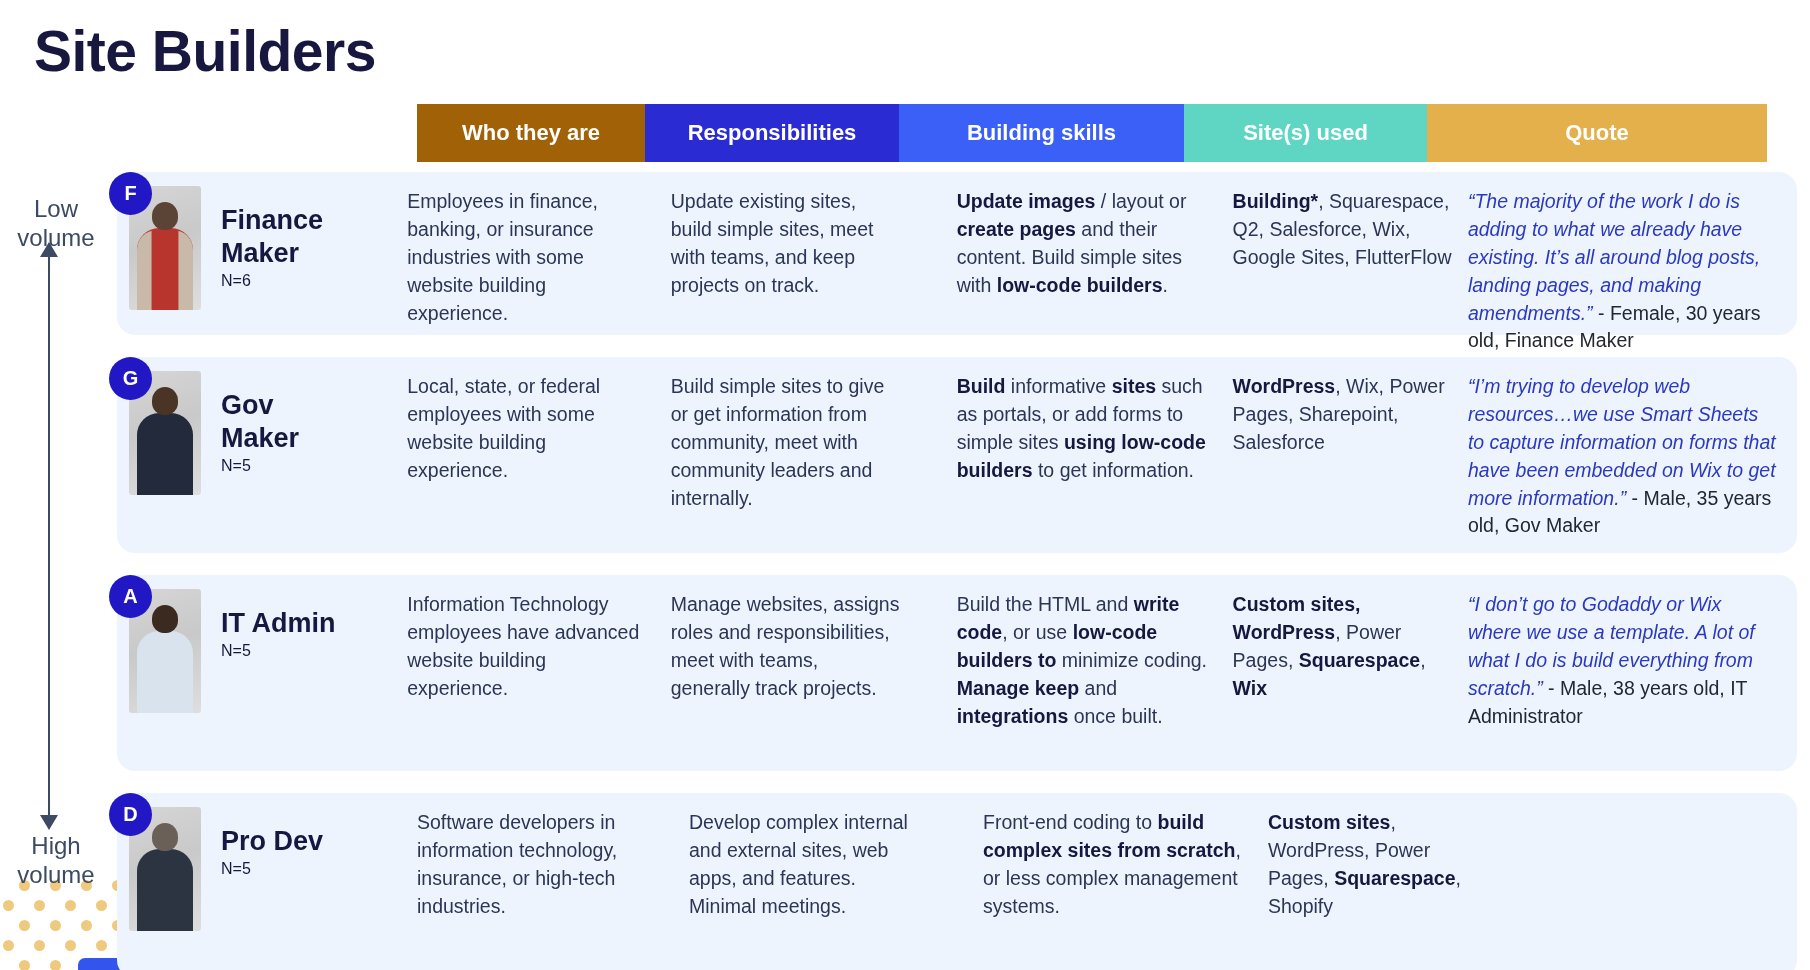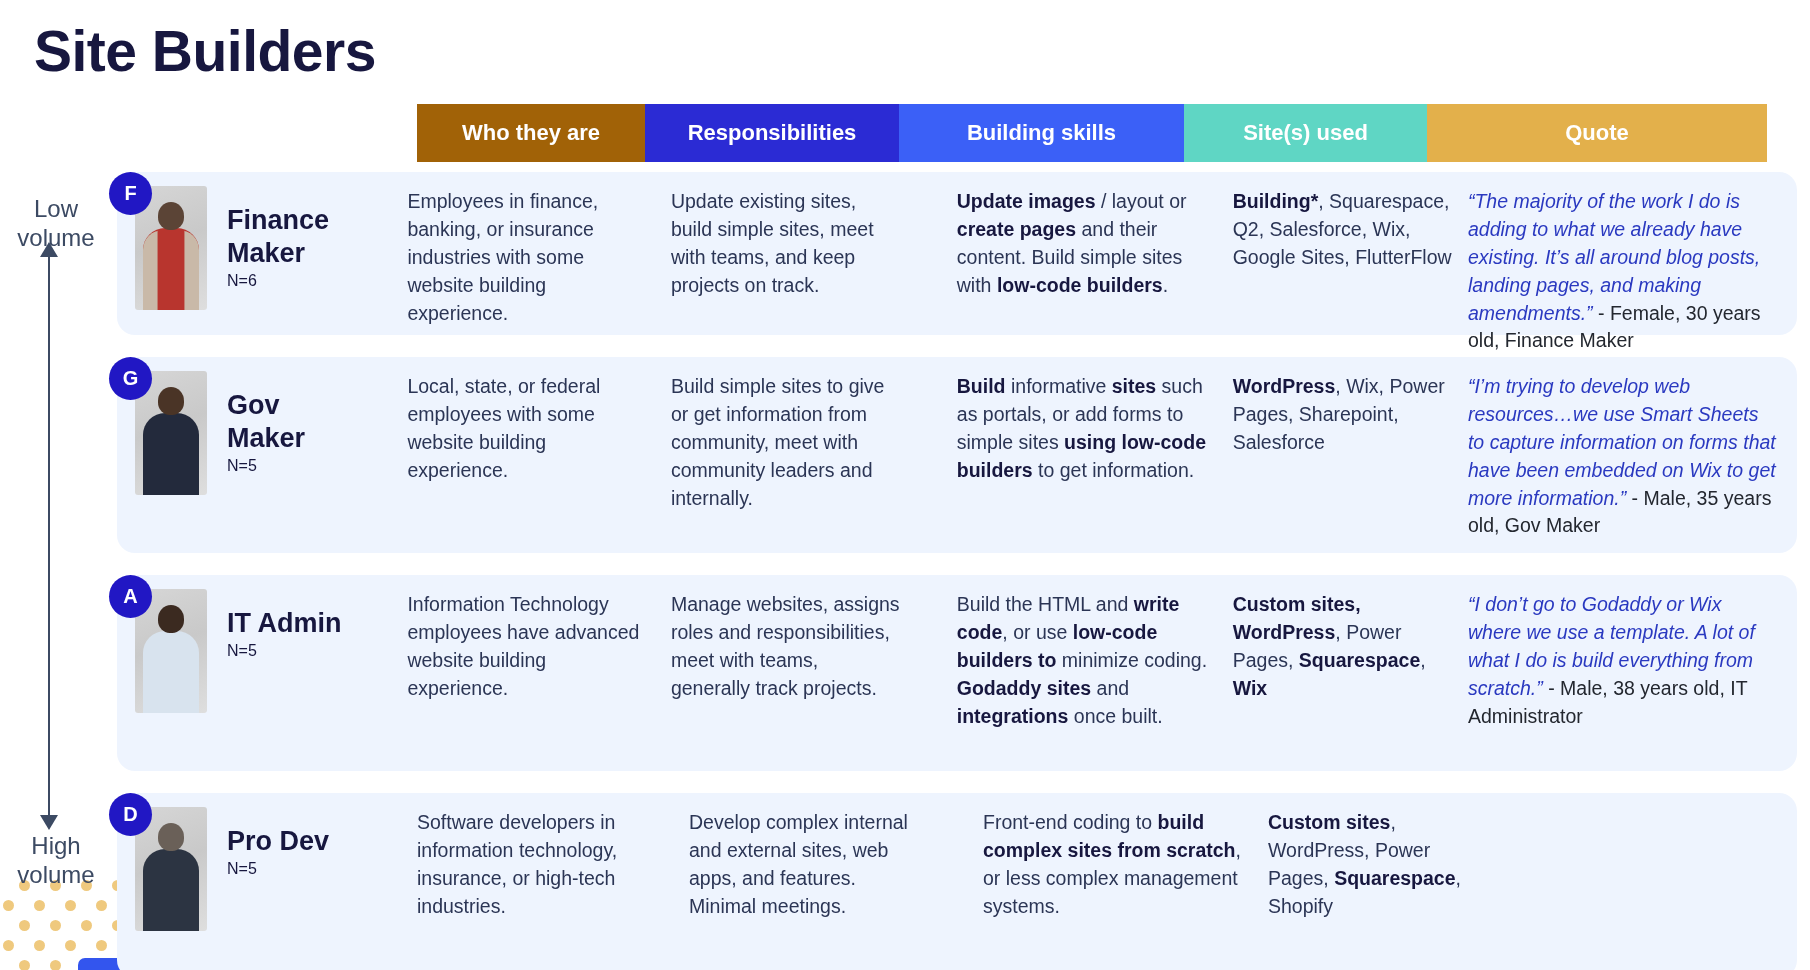--- a/index.html
+++ b/index.html
@@ -154,21 +154,21 @@
     align-items: center;
     justify-content: center;
     z-index: 3;
   }
 
   .persona {
     width: 300px;
     display: flex;
     align-items: flex-start;
     padding-top: 14px;
-    padding-left: 18px;
+    padding-left: 12px;
     box-sizing: border-box;
   }
   .photo {
     width: 72px;
     height: 124px;
     border-radius: 3px;
     flex: none;
     background: linear-gradient(160deg, #d6d6d6 0%, #c9c9c9 45%, #dedede 100%);
     position: relative;
     overflow: hidden;
@@ -332,21 +332,21 @@
           <div class="silh body"></div>
             <div class="silh head"></div>
         </div>
         <div class="persona-text">
           <div class="persona-name">IT Admin</div>
           <div class="persona-n">N=5</div>
         </div>
       </div>
       <div class="cell c1">Information Technology employees have advanced website building experience.</div>
       <div class="cell c2">Manage websites, assigns roles and responsibilities, meet with teams, generally track projects.</div>
-      <div class="cell c3">Build the HTML and <b>write code</b>, or use <b>low-code builders to</b> minimize coding. <b>Godaddy sites</b> and <b>integrations</b> once built.</div>
+      <div class="cell c3">Build the HTML and <b>write code</b>, or use <b>low-code builders to</b> minimize coding. <b>Manage keep</b> and <b>integrations</b> once built.</div>
       <div class="cell c4"><b>Custom sites, WordPress</b>, Power Pages, <b>Squarespace</b>, <b>Wix</b></div>
       <div class="cell c5"><span class="q">“I don’t go to Godaddy or Wix where we use a template. A lot of what I do is build everything from scratch.”</span><span class="attrib"> - Male, 38 years old, IT Administrator</span></div>
     </div>
 
     <div class="row r4">
       <div class="badge">D</div>
       <div class="persona">
         <div class="photo p4">
           <div class="silh body"></div>
             <div class="silh head"></div>

